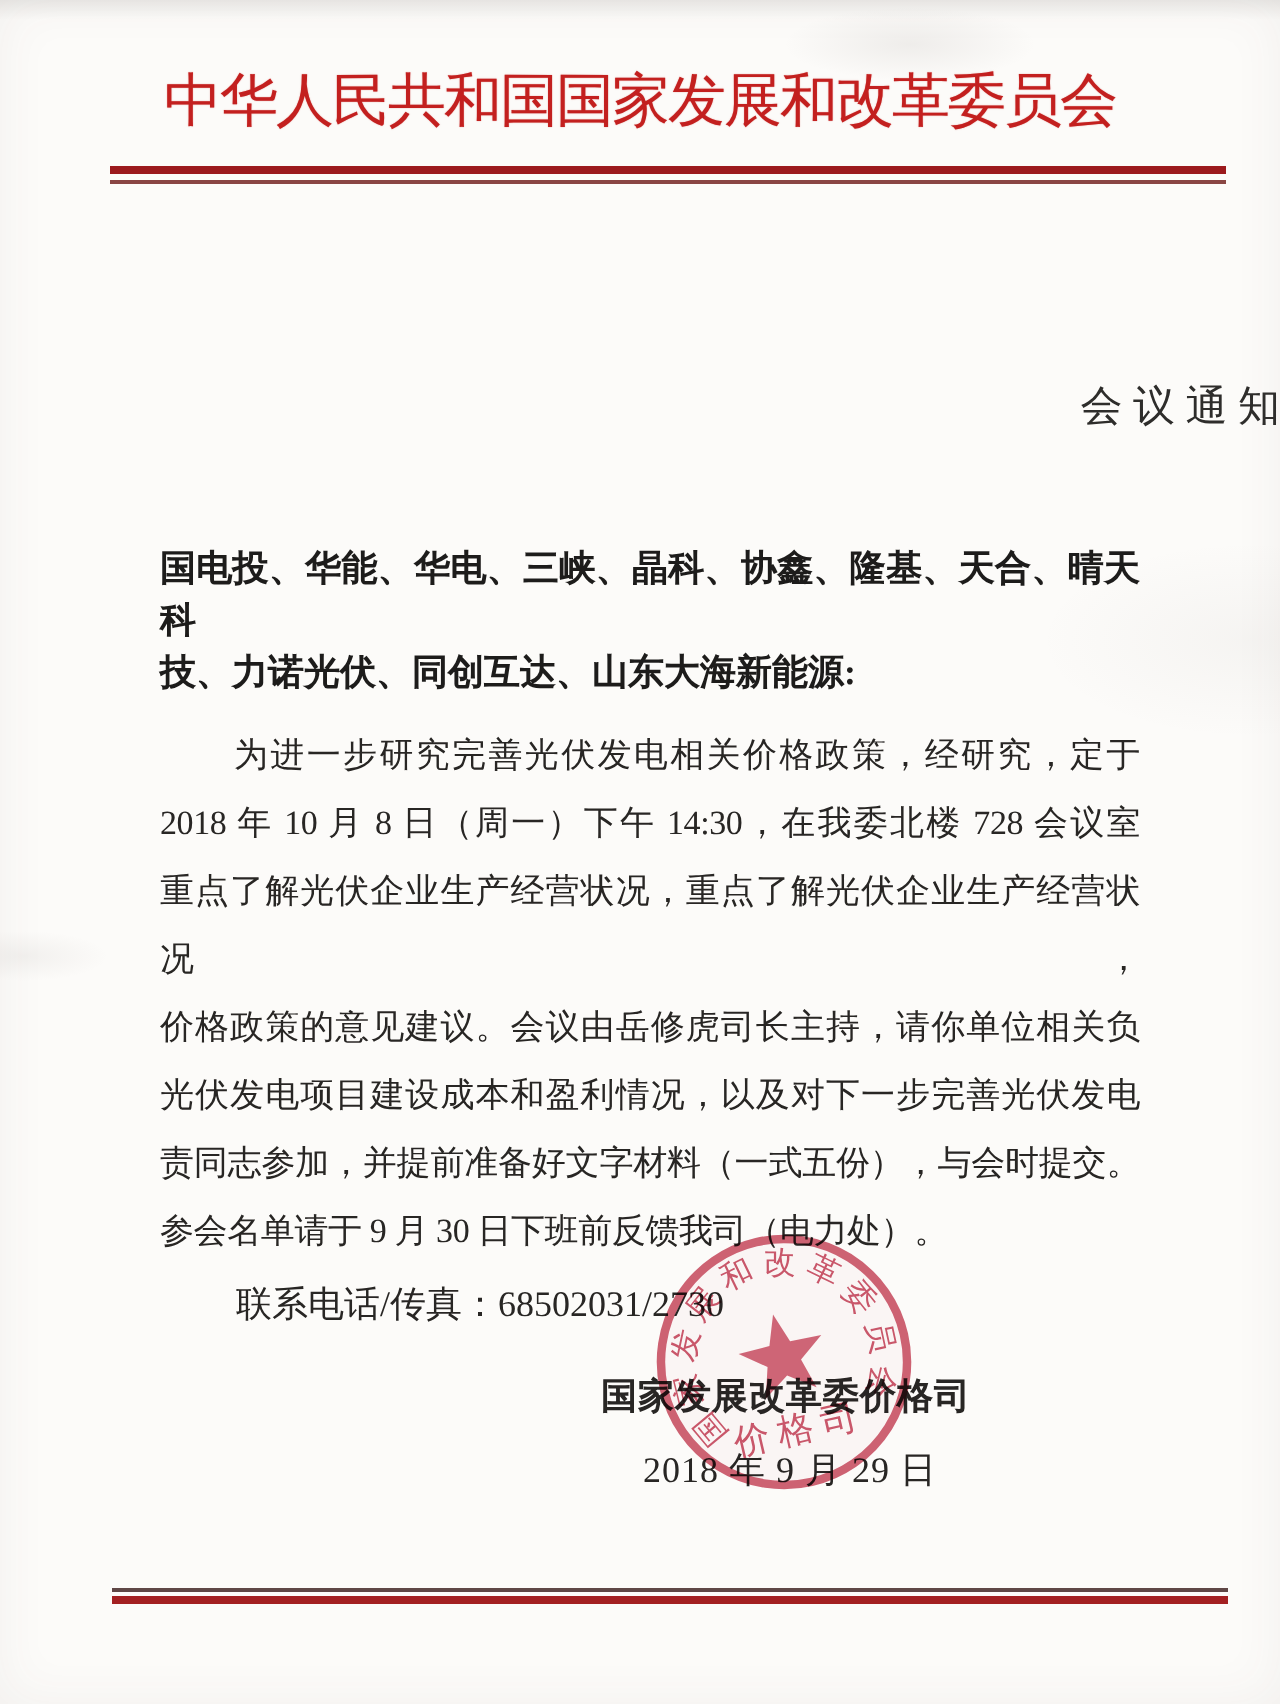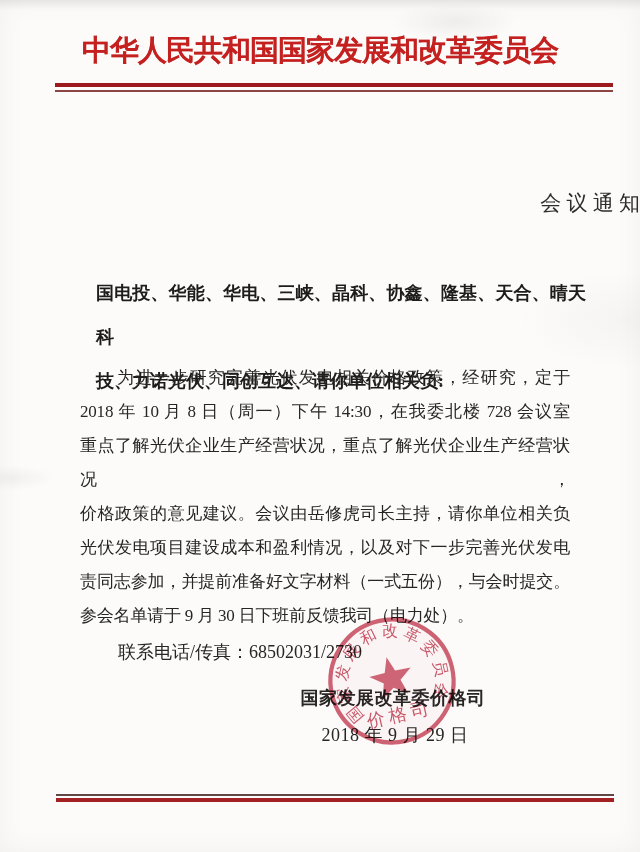--- a/index.html
+++ b/index.html
@@ -15,41 +15,41 @@
       radial-gradient(60px 18px at 12px 478px, rgba(120,110,105,0.08), transparent 70%),
       radial-gradient(150px 70px at 625px 320px, rgba(120,110,105,0.05), transparent 70%),
       linear-gradient(180deg, rgba(90,85,80,0.10), rgba(0,0,0,0) 10px),
       #fcfbf9;
     box-shadow: inset 0 0 26px rgba(80,70,60,0.06);
   }
 
   .letterhead {
     position: absolute; top: 31px; left: 0; width: 100%;
     text-align: center;
-    font-size: 29px; font-weight: 700; letter-spacing: -1px;
+    font-size: 29px; font-weight: 400; letter-spacing: -1px;
     color: #c3201f;
     text-shadow: 0 0 0.6px rgba(195,32,31,0.55);
   }
 
   .rule-top {
     position: absolute; top: 83px; left: 55px; width: 558px; height: 3px;
     border-top: 4px solid #9c1a1d;
     border-bottom: 2px solid #8a4644;
   }
 
   .doc-title {
     position: absolute; top: 189px; left: 0; width: 100%;
     text-align: right;
     font-size: 21px; color: #2e2d2b;
   }
 
   .recipients {
-    position: absolute; top: 271px; left: 96px; width: 490px;
+    position: absolute; top: 271px; left: 80px; width: 490px;
     font-family: Liberation Serif, serif;
-    font-weight: 700; font-size: 18px; line-height: 44px;
+    font-weight: 700; font-size: 18px; line-height: 26px;
     color: #1d1c1b;
   }
   .recipients .line { text-align: justify; text-align-last: justify; }
   .recipients .line:last-child { text-align-last: left; }
 
   .para {
     position: absolute; top: 346px; left: 80px; width: 490px;
     font-size: 17px; line-height: 34px; letter-spacing: -0.2px;
     color: #282624;
   }
@@ -90,21 +90,21 @@
 <div class="page">
 
   <div class="letterhead">中华人民共和国国家发展和改革委员会</div>
 
   <div class="rule-top"></div>
 
   <div class="doc-title">会 议 通 知</div>
 
   <div class="recipients">
       <div class="line">国电投、华能、华电、三峡、晶科、协鑫、隆基、天合、晴天科</div>
-      <div class="line">技、力诺光伏、同创互达、请你单位相关负:</div>
+      <div class="line">技、力诺光伏、同创互达、山东大海新能源:</div>
     </div>
 
   <div class="para">
       <div class="line">为进一步研究完善光伏发电相关价格政策，经研究，定于</div>
       <div class="line">2018 年 10 月 8 日（周一）下午 14:30，在我委北楼 728 会议室</div>
       <div class="line">重点了解光伏企业生产经营状况，重点了解光伏企业生产经营状况，</div>
       <div class="line">价格政策的意见建议。会议由岳修虎司长主持，请你单位相关负</div>
       <div class="line">光伏发电项目建设成本和盈利情况，以及对下一步完善光伏发电</div>
       <div class="line">责同志参加，并提前准备好文字材料（一式五份），与会时提交。</div>
       <div class="line">参会名单请于 9 月 30 日下班前反馈我司（电力处）。</div>

